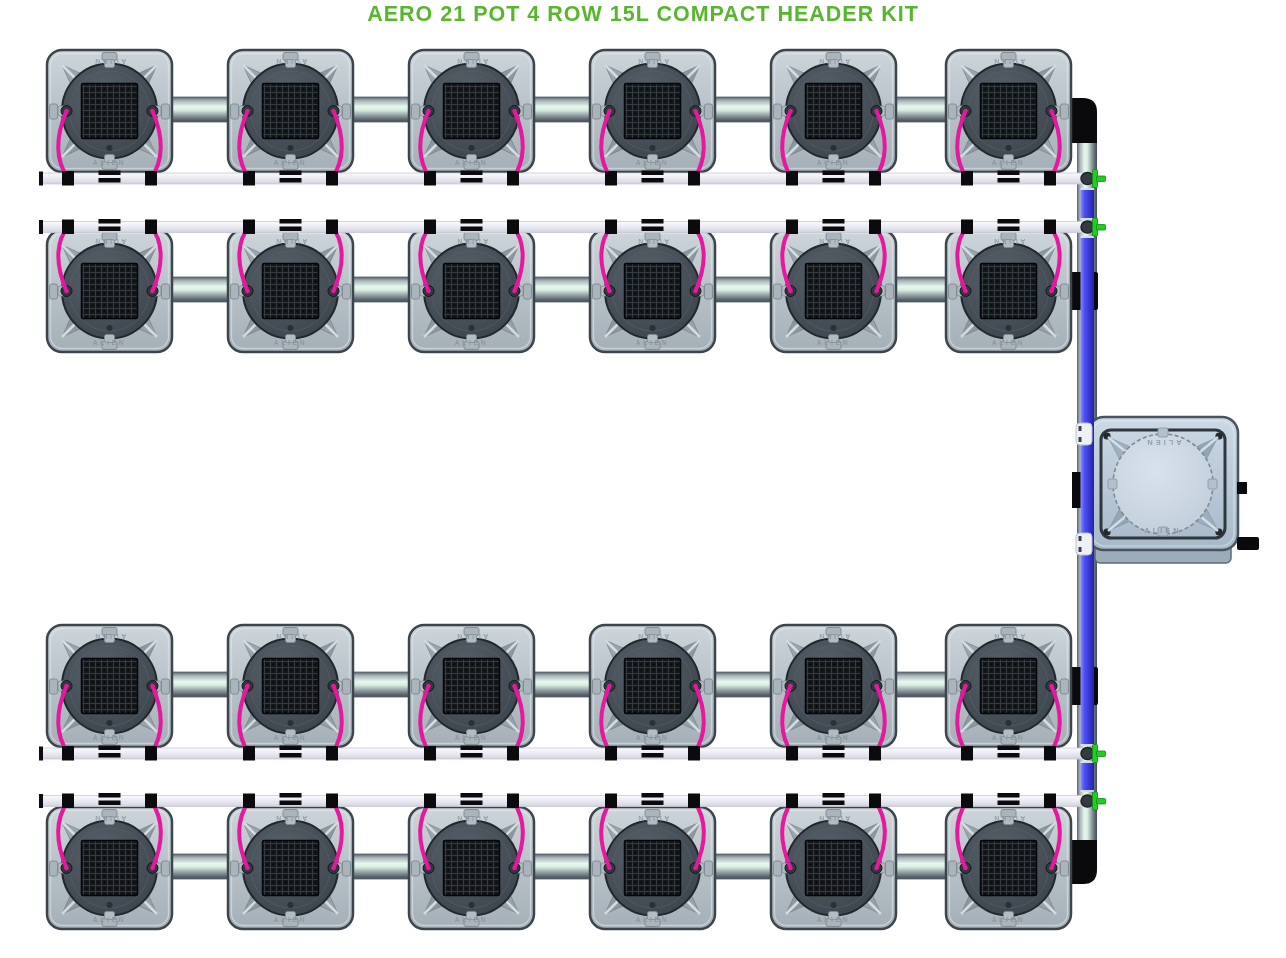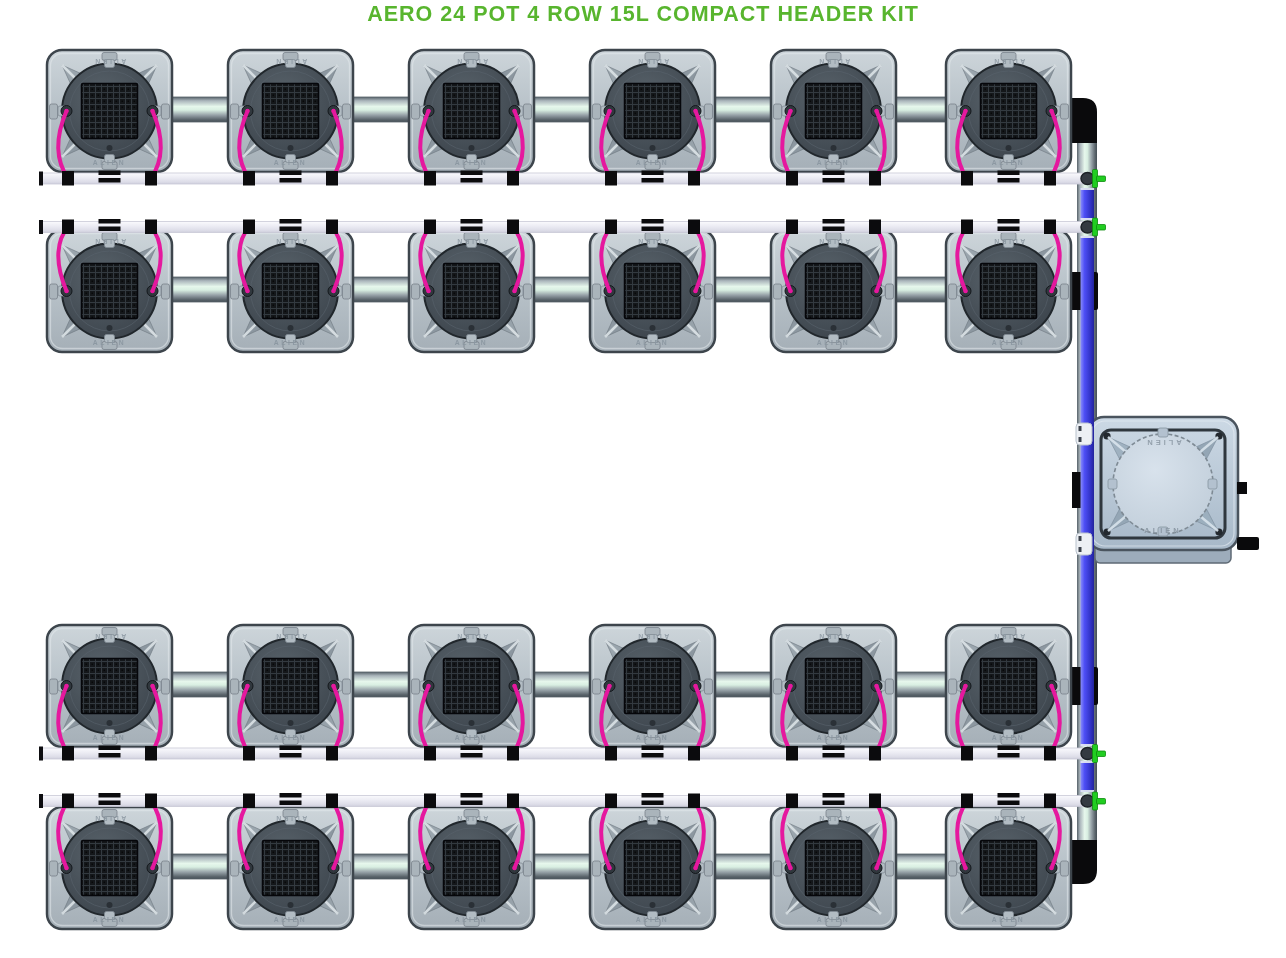--- a/index.html
+++ b/index.html
@@ -11,21 +11,21 @@
     letter-spacing:1px;
     font-family:"Liberation Sans",sans-serif;
   }
   svg{position:absolute;top:0;left:0;}
   text.brand{font-family:"Liberation Sans",sans-serif;font-weight:bold;}
 </style>
 </head>
 <body>
 
 <div class="page">
-  <div class="title" style="color: rgb(88, 181, 46);">AERO 24 POT 4 ROW 15L COMPACT HEADER KIT</div>
+  <div class="title" style="color: rgb(88, 181, 46);">AERO 21 POT 4 ROW 15L COMPACT HEADER KIT</div>
   <svg id="scene" width="1286" height="958" viewBox="0 0 1286 958">
       <defs>
         <linearGradient id="pipeHG" x1="0" y1="0" x2="0" y2="1">
           <stop offset="0" stop-color="#57626a"></stop>
           <stop offset="0.15" stop-color="#aab5bb"></stop>
           <stop offset="0.38" stop-color="#e6f7ec"></stop>
           <stop offset="0.52" stop-color="#d9efe2"></stop>
           <stop offset="0.72" stop-color="#98a3a9"></stop>
           <stop offset="0.9" stop-color="#5c666d"></stop>
           <stop offset="1" stop-color="#454f56"></stop>

